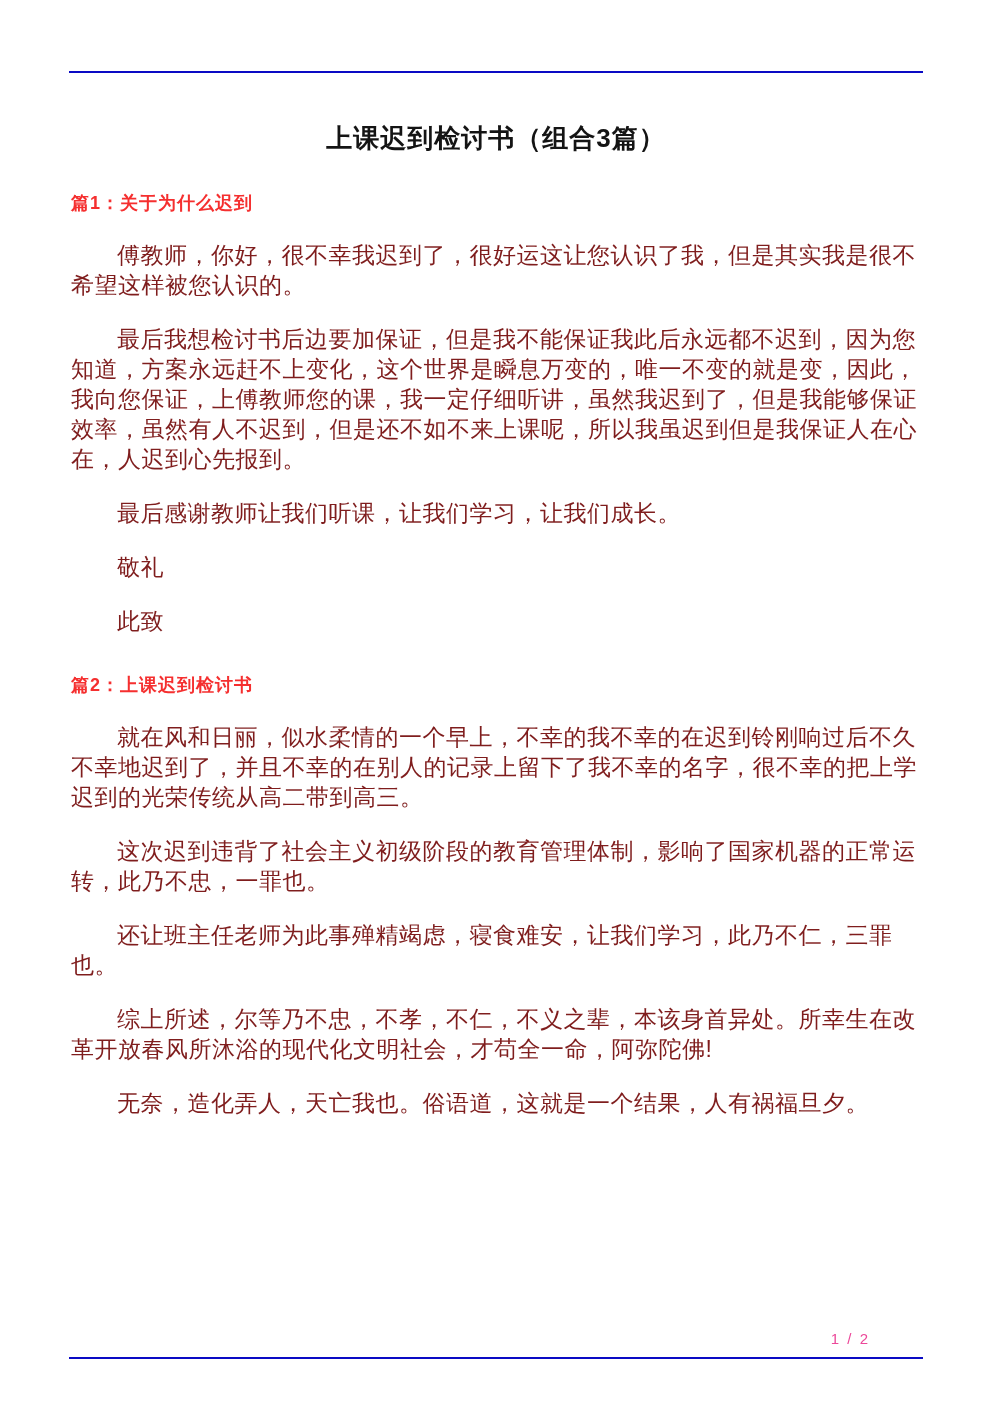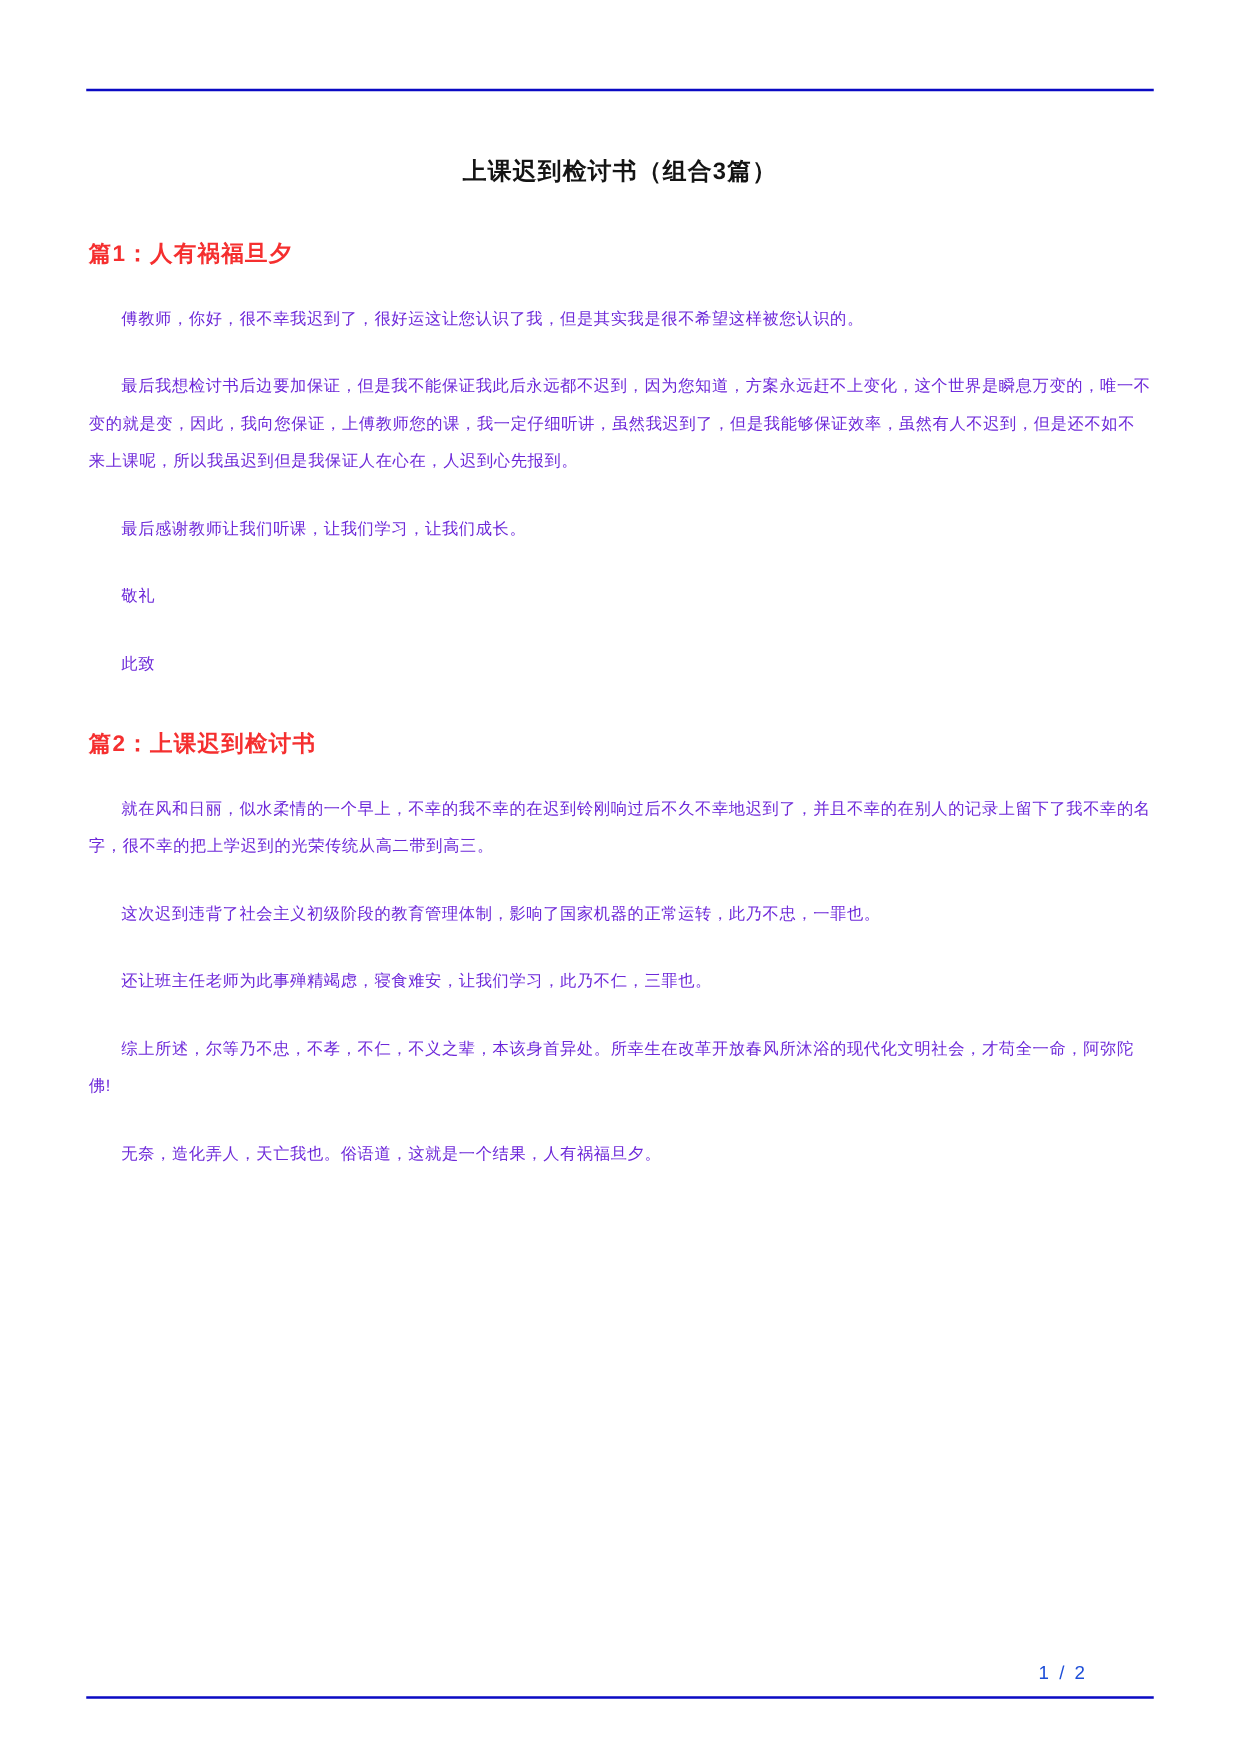--- a/index.html
+++ b/index.html
@@ -23,61 +23,61 @@
   .rule-bottom { top: 1357px; }
   .content {
     position: absolute;
     left: 71px;
     top: 0;
     width: 850px;
   }
   .doc-title {
     margin: 122px 0 0 0;
     text-align: center;
-    font-size: 19px;
+    font-size: 26px;
     line-height: 32px;
     font-weight: bold;
     color: #141414;
     letter-spacing: 1px;
   }
   .section-heading {
     margin: 36px 0 0 0;
     font-size: 18px;
     line-height: 26px;
     font-weight: bold;
     color: #f52f2f;
     letter-spacing: 1px;
   }
   .para {
     margin: 24px 0 0 0;
-    font-size: 13px;
+    font-size: 23px;
     line-height: 30px;
-    color: #6d28d9;
+    color: #7f1d1d;
     text-indent: 2em;
     letter-spacing: 0.5px;
   }
   .page-number {
     position: absolute;
     top: 1330px;
     right: 122px;
     font-size: 15px;
-    color: #1d4ed8;
+    color: #ec4899;
     letter-spacing: 2px;
   }
 </style>
 </head>
 <body>
 
 <div class="rule rule-top"></div>
 
 <div class="content">
 
   <h1 class="doc-title">上课迟到检讨书（组合3篇）</h1>
 
-  <h2 class="section-heading">篇1：人有祸福旦夕</h2>
+  <h2 class="section-heading">篇1：关于为什么迟到</h2>
   <p class="para">傅教师，你好，很不幸我迟到了，很好运这让您认识了我，但是其实我是很不希望这样被您认识的。</p>
   <p class="para">最后我想检讨书后边要加保证，但是我不能保证我此后永远都不迟到，因为您知道，方案永远赶不上变化，这个世界是瞬息万变的，唯一不变的就是变，因此，我向您保证，上傅教师您的课，我一定仔细听讲，虽然我迟到了，但是我能够保证效率，虽然有人不迟到，但是还不如不来上课呢，所以我虽迟到但是我保证人在心在，人迟到心先报到。</p>
   <p class="para">最后感谢教师让我们听课，让我们学习，让我们成长。</p>
   <p class="para">敬礼</p>
   <p class="para">此致</p>
 
   <h2 class="section-heading">篇2：上课迟到检讨书</h2>
   <p class="para">就在风和日丽，似水柔情的一个早上，不幸的我不幸的在迟到铃刚响过后不久不幸地迟到了，并且不幸的在别人的记录上留下了我不幸的名字，很不幸的把上学迟到的光荣传统从高二带到高三。</p>
   <p class="para">这次迟到违背了社会主义初级阶段的教育管理体制，影响了国家机器的正常运转，此乃不忠，一罪也。</p>
   <p class="para">还让班主任老师为此事殚精竭虑，寝食难安，让我们学习，此乃不仁，三罪也。</p>

